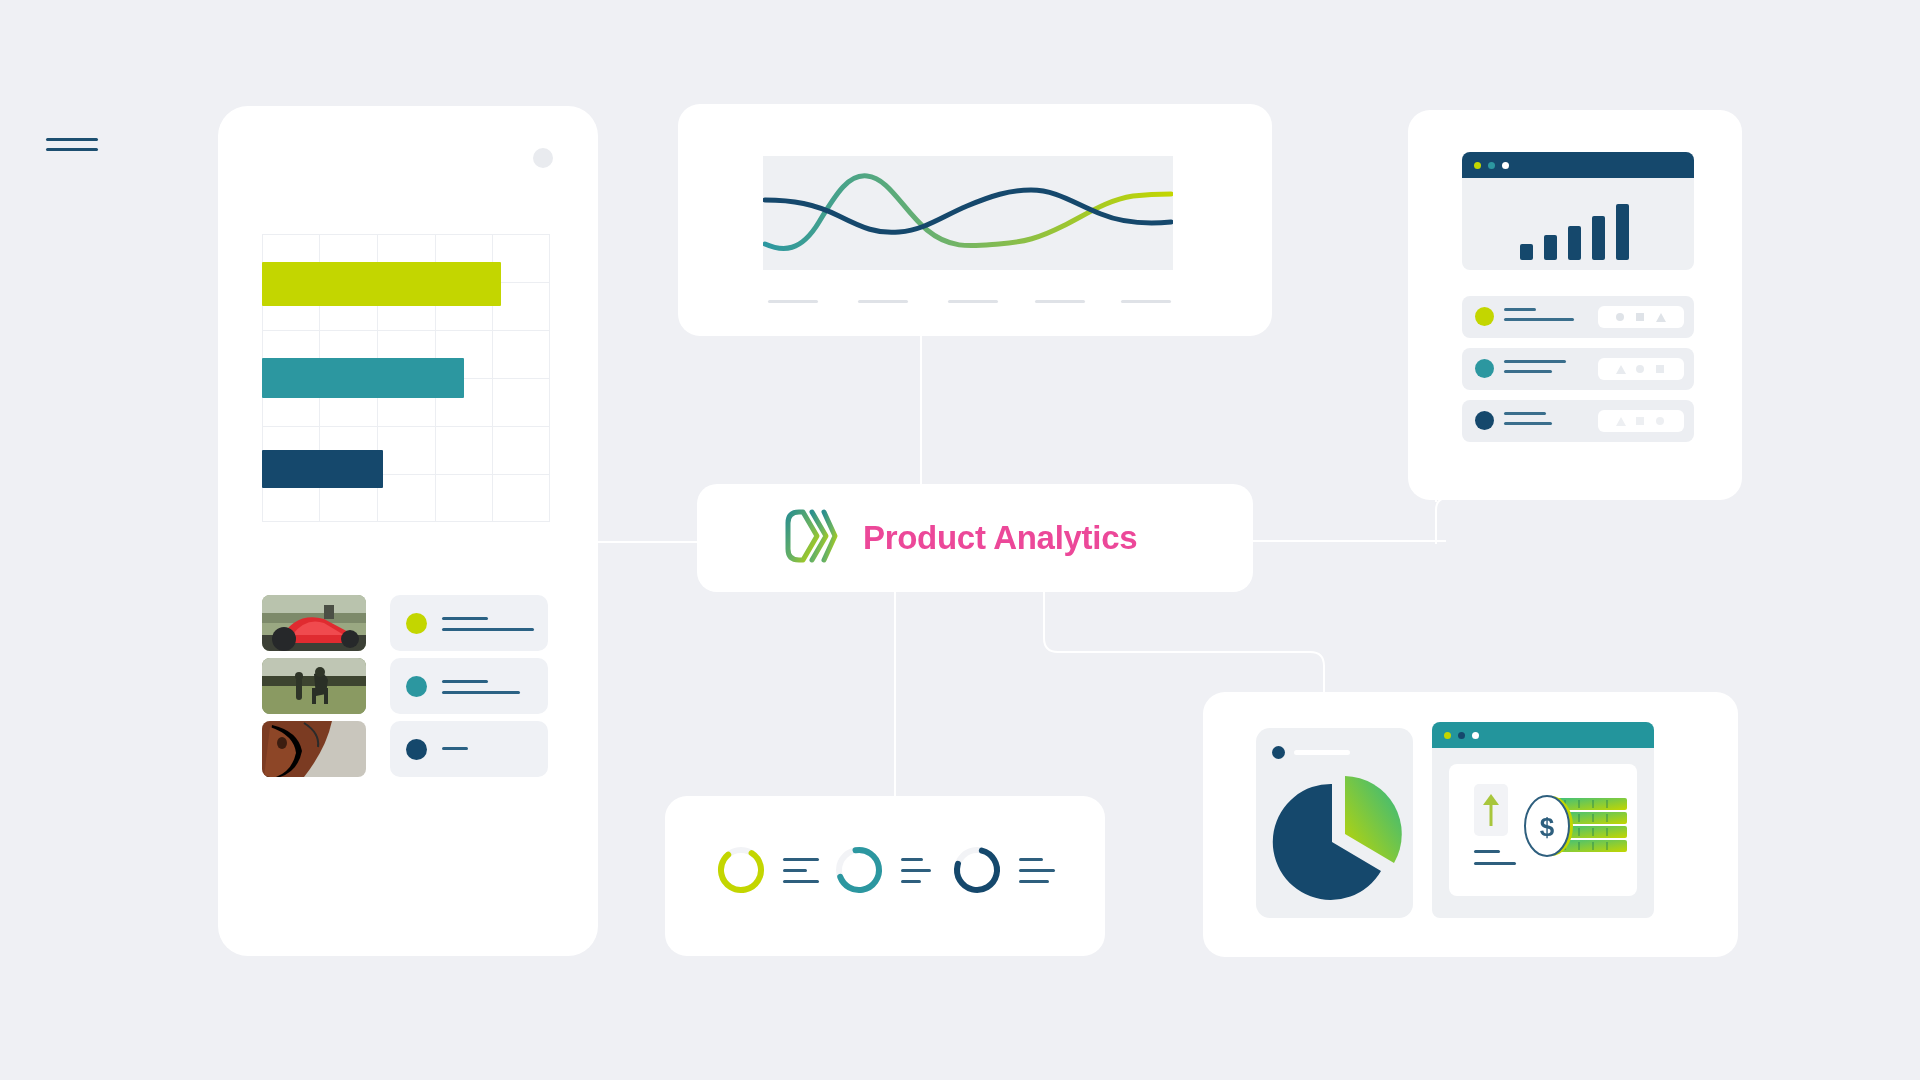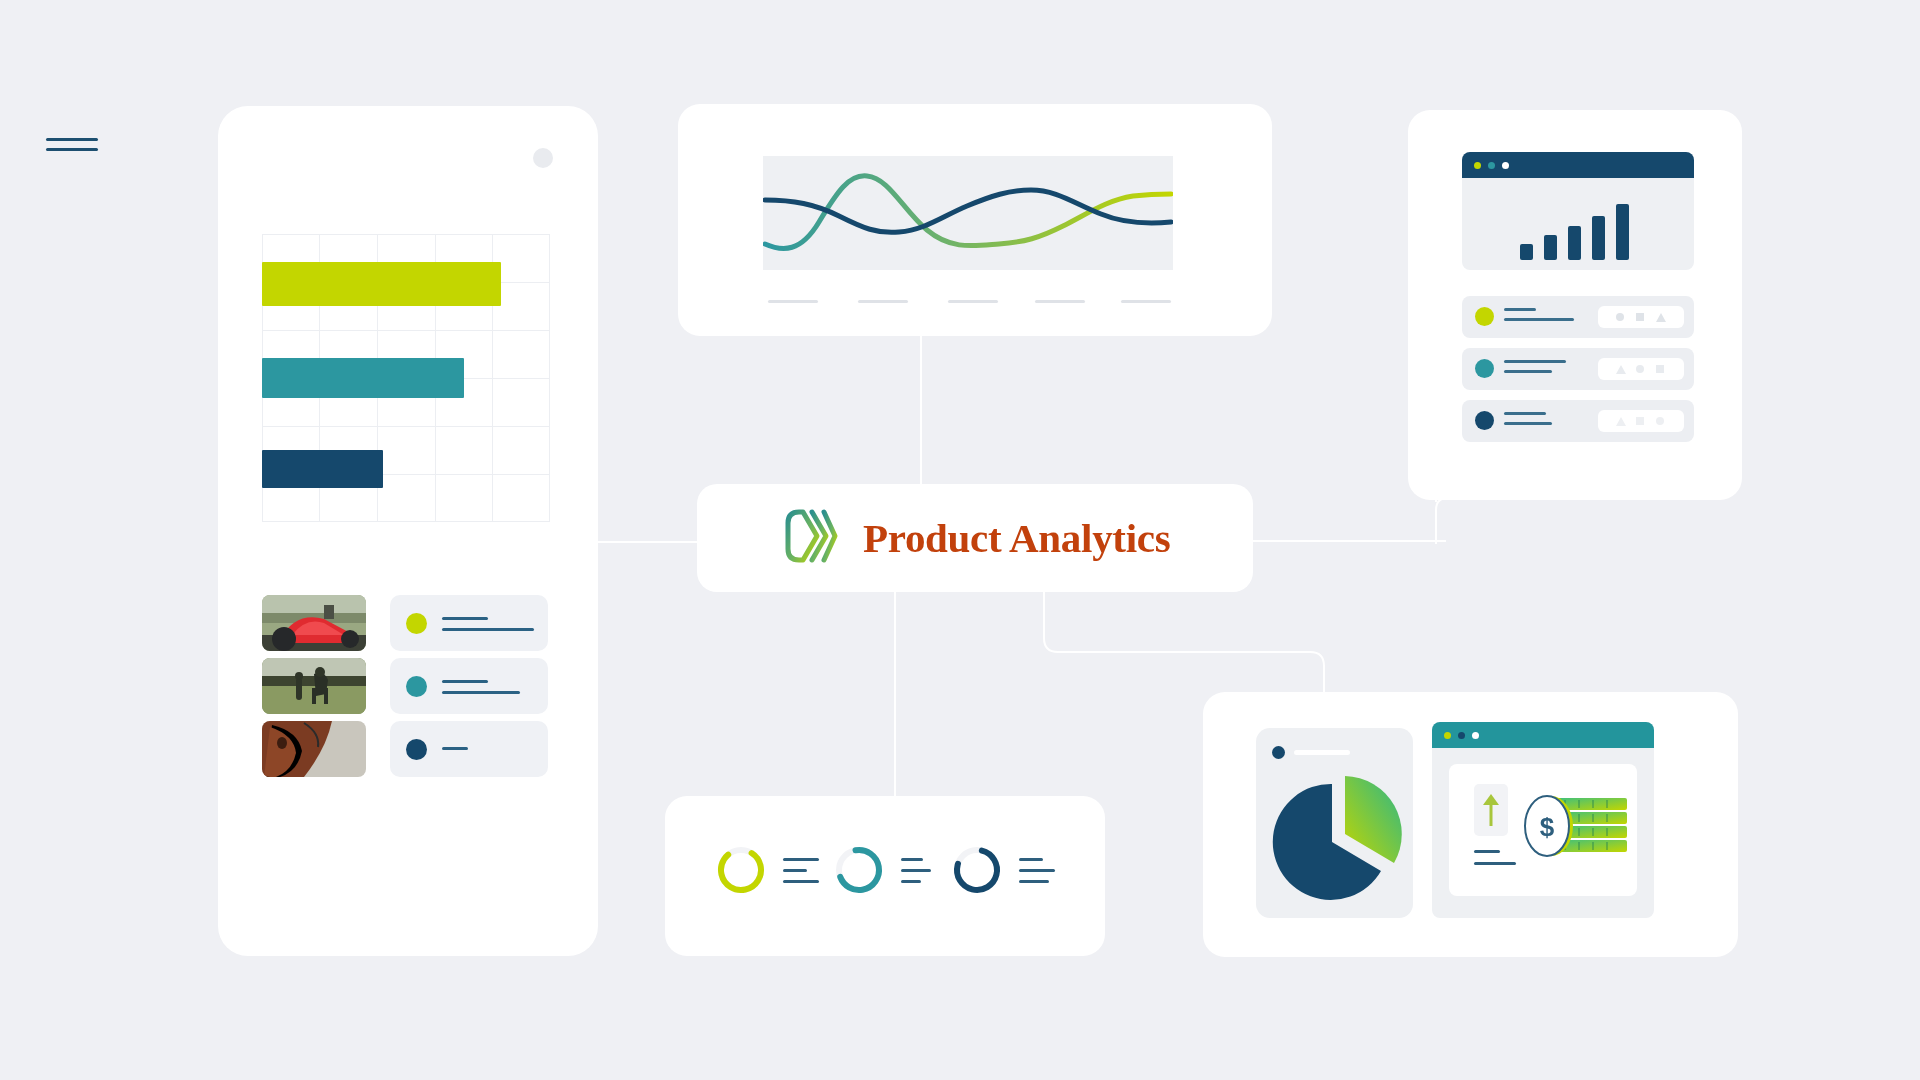--- a/index.html
+++ b/index.html
@@ -46,22 +46,22 @@
   
   #line-card { left: 678px; top: 104px; width: 594px; height: 232px; }
   #line-plot { position:absolute; left: 85px; top: 52px; width: 410px; height: 114px; }
   #line-plot .plotbg { position:absolute; inset:0; background:#eef0f3; }
   #line-ticks { position:absolute; left: 85px; top: 196px; width: 410px; height: 4px; }
   #line-ticks i { position:absolute; top:0; height:3px; width:50px; background:#dfe2e7; border-radius:2px; }
 
   
   #logo-card { left: 697px; top: 484px; width: 556px; height: 108px; border-radius: 20px;
                display:flex; align-items:center; padding-left: 82px; gap: 22px; }
-  #logo-title { font-size: 41px; font-weight: 700; color: #c2410c; letter-spacing: -0.3px;
-                font-family: Liberation Serif, serif; }
+  #logo-title { font-size: 33px; font-weight: 700; color: #ec4899; letter-spacing: -0.3px;
+                font-family: Liberation Sans, sans-serif; }
 
   
   #tr-card { left: 1408px; top: 110px; width: 334px; height: 390px; }
   #tr-window { position:absolute; left:54px; top:42px; width:232px; height:118px;
                border-radius:8px; overflow:hidden; background:#eef0f3; }
   #tr-window .titlebar { height:26px; background:#15486c; position:relative; }
   #tr-window .titlebar .d { position:absolute; top:10px; width:7px; height:7px; border-radius:50%; }
   #tr-window .bars { position:absolute; left:0; right:0; bottom:10px; height:80px; }
   #tr-window .bars i { position:absolute; bottom:0; width:13px; background:#15486c; border-radius:2px; }
   .tr-row { position:absolute; left:54px; width:232px; height:42px;

